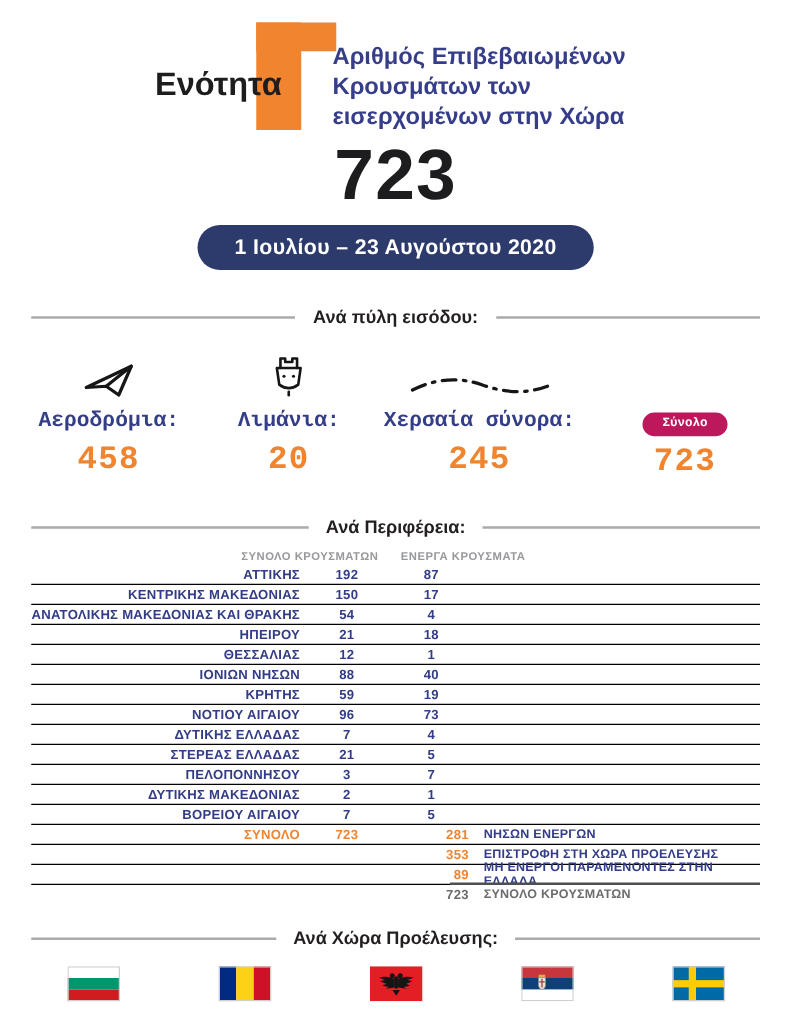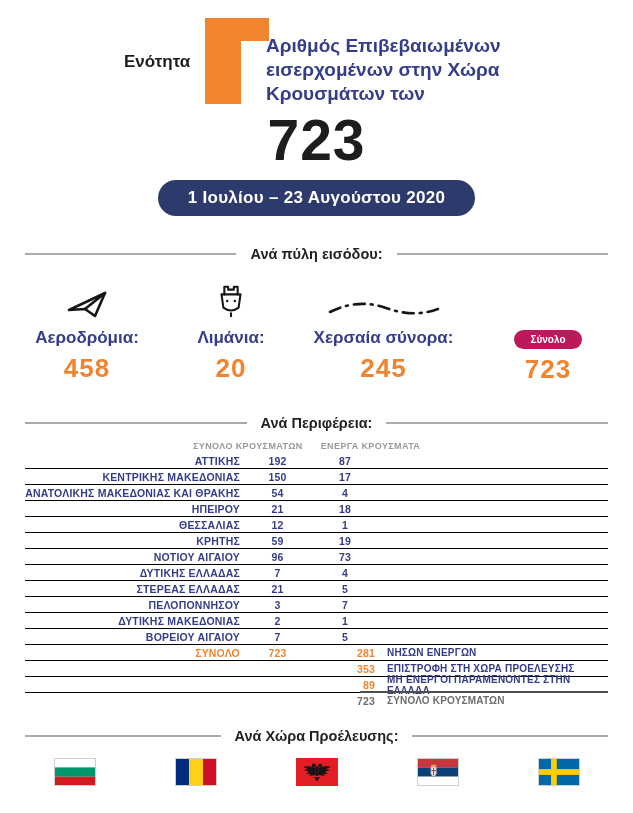--- a/index.html
+++ b/index.html
@@ -8,34 +8,34 @@
     width:633px;height:813px;
     background:#fff;
     font-family:"Liberation Sans", sans-serif;
     overflow:hidden;
     color:#1e1e20;
   }
   
   .header{position:relative;height:112px;}
   .gamma-v{position:absolute;left:205px;top:18px;width:36px;height:86px;background:#F0842F;}
   .gamma-h{position:absolute;left:205px;top:18px;width:64px;height:23px;background:#F0842F;}
-  .enotita{position:absolute;left:124px;top:52px;z-index:2;font-size:17px;font-weight:bold;color:#1d1d1f;}
+  .enotita{position:absolute;left:124px;top:52px;z-index:2;font-size:26px;font-weight:bold;color:#1d1d1f;}
   .title{position:absolute;left:266px;top:34px;font-size:19px;font-weight:bold;color:#363E8A;line-height:24px;}
   .title span{display:block;}
   
   .big-total{text-align:center;font-size:57px;line-height:56px;font-weight:900;color:#1d1d1f;letter-spacing:1px;}
   .date-pill{margin:12px auto 0;width:fit-content;background:#2D3A6C;color:#fff;
     font-size:17px;font-weight:bold;padding:8px 30px;border-radius:21px;letter-spacing:.3px;}
   
   .sec-head{display:flex;align-items:center;gap:14px;margin:30px 25px 0;justify-content:flex-end;}
   .sec-head .line{flex:1;height:2px;background:#A9ABAD;}
   .sec-head .txt{font-size:14.5px;font-weight:bold;color:#231f20;white-space:nowrap;}
   
   .gates{display:flex;margin:14px 8px 0;}
-  .gate{text-align:center;}
+  .gate{text-align:center;font-family:Liberation Mono, monospace;}
   .gate.g1{flex:0 0 158px;}
   .gate.g2{flex:0 0 130px;}
   .gate.g3{flex:0 0 175px;}
   .gate.g4{flex:1;}
   .gate .ic{height:46px;display:flex;align-items:flex-end;justify-content:center;}
   .gate .lbl{margin-top:6px;font-size:17px;font-weight:bold;color:#343E87;}
   .gate .val{margin-top:5px;font-size:26px;font-weight:900;color:#F0842F;letter-spacing:1px;}
   .total-pill{display:inline-block;background:#be185d;color:#fff;font-size:10px;font-weight:bold;
     padding:4px 16px;border-radius:15px;}
   
@@ -62,22 +62,22 @@
 <body>
 
 <div class="page">
 
   <div class="header">
     <div class="gamma-v"></div>
     <div class="gamma-h"></div>
     <div class="enotita">Ενότητα</div>
     <div class="title">
       <span>Αριθμός Επιβεβαιωμένων</span>
+      <span>Κρουσμάτων των</span>
       <span>εισερχομένων στην Χώρα</span>
-      <span>Κρουσμάτων των</span>
     </div>
   </div>
 
   <div class="big-total">723</div>
   <div class="date-pill">1 Ιουλίου – 23 Αυγούστου 2020</div>
 
   <div class="sec-head">
     <div class="line"></div>
     <div class="txt">Ανά πύλη εισόδου:</div>
     <div class="line"></div>
@@ -154,20 +154,25 @@
     </div>
     <div class="rt-row">
       <span class="c-name">ΗΠΕΙΡΟΥ</span>
       <span class="c-tot">21</span>
       <span class="c-act">18</span>
     </div>
     <div class="rt-row">
       <span class="c-name">ΘΕΣΣΑΛΙΑΣ</span>
       <span class="c-tot">12</span>
       <span class="c-act">1</span>
+    </div>
+    <div class="rt-row">
+      <span class="c-name">ΙΟΝΙΩΝ ΝΗΣΩΝ</span>
+      <span class="c-tot">88</span>
+      <span class="c-act">40</span>
     </div>
     <div class="rt-row">
       <span class="c-name">ΚΡΗΤΗΣ</span>
       <span class="c-tot">59</span>
       <span class="c-act">19</span>
     </div>
     <div class="rt-row">
       <span class="c-name">ΝΟΤΙΟΥ ΑΙΓΑΙΟΥ</span>
       <span class="c-tot">96</span>
       <span class="c-act">73</span>

